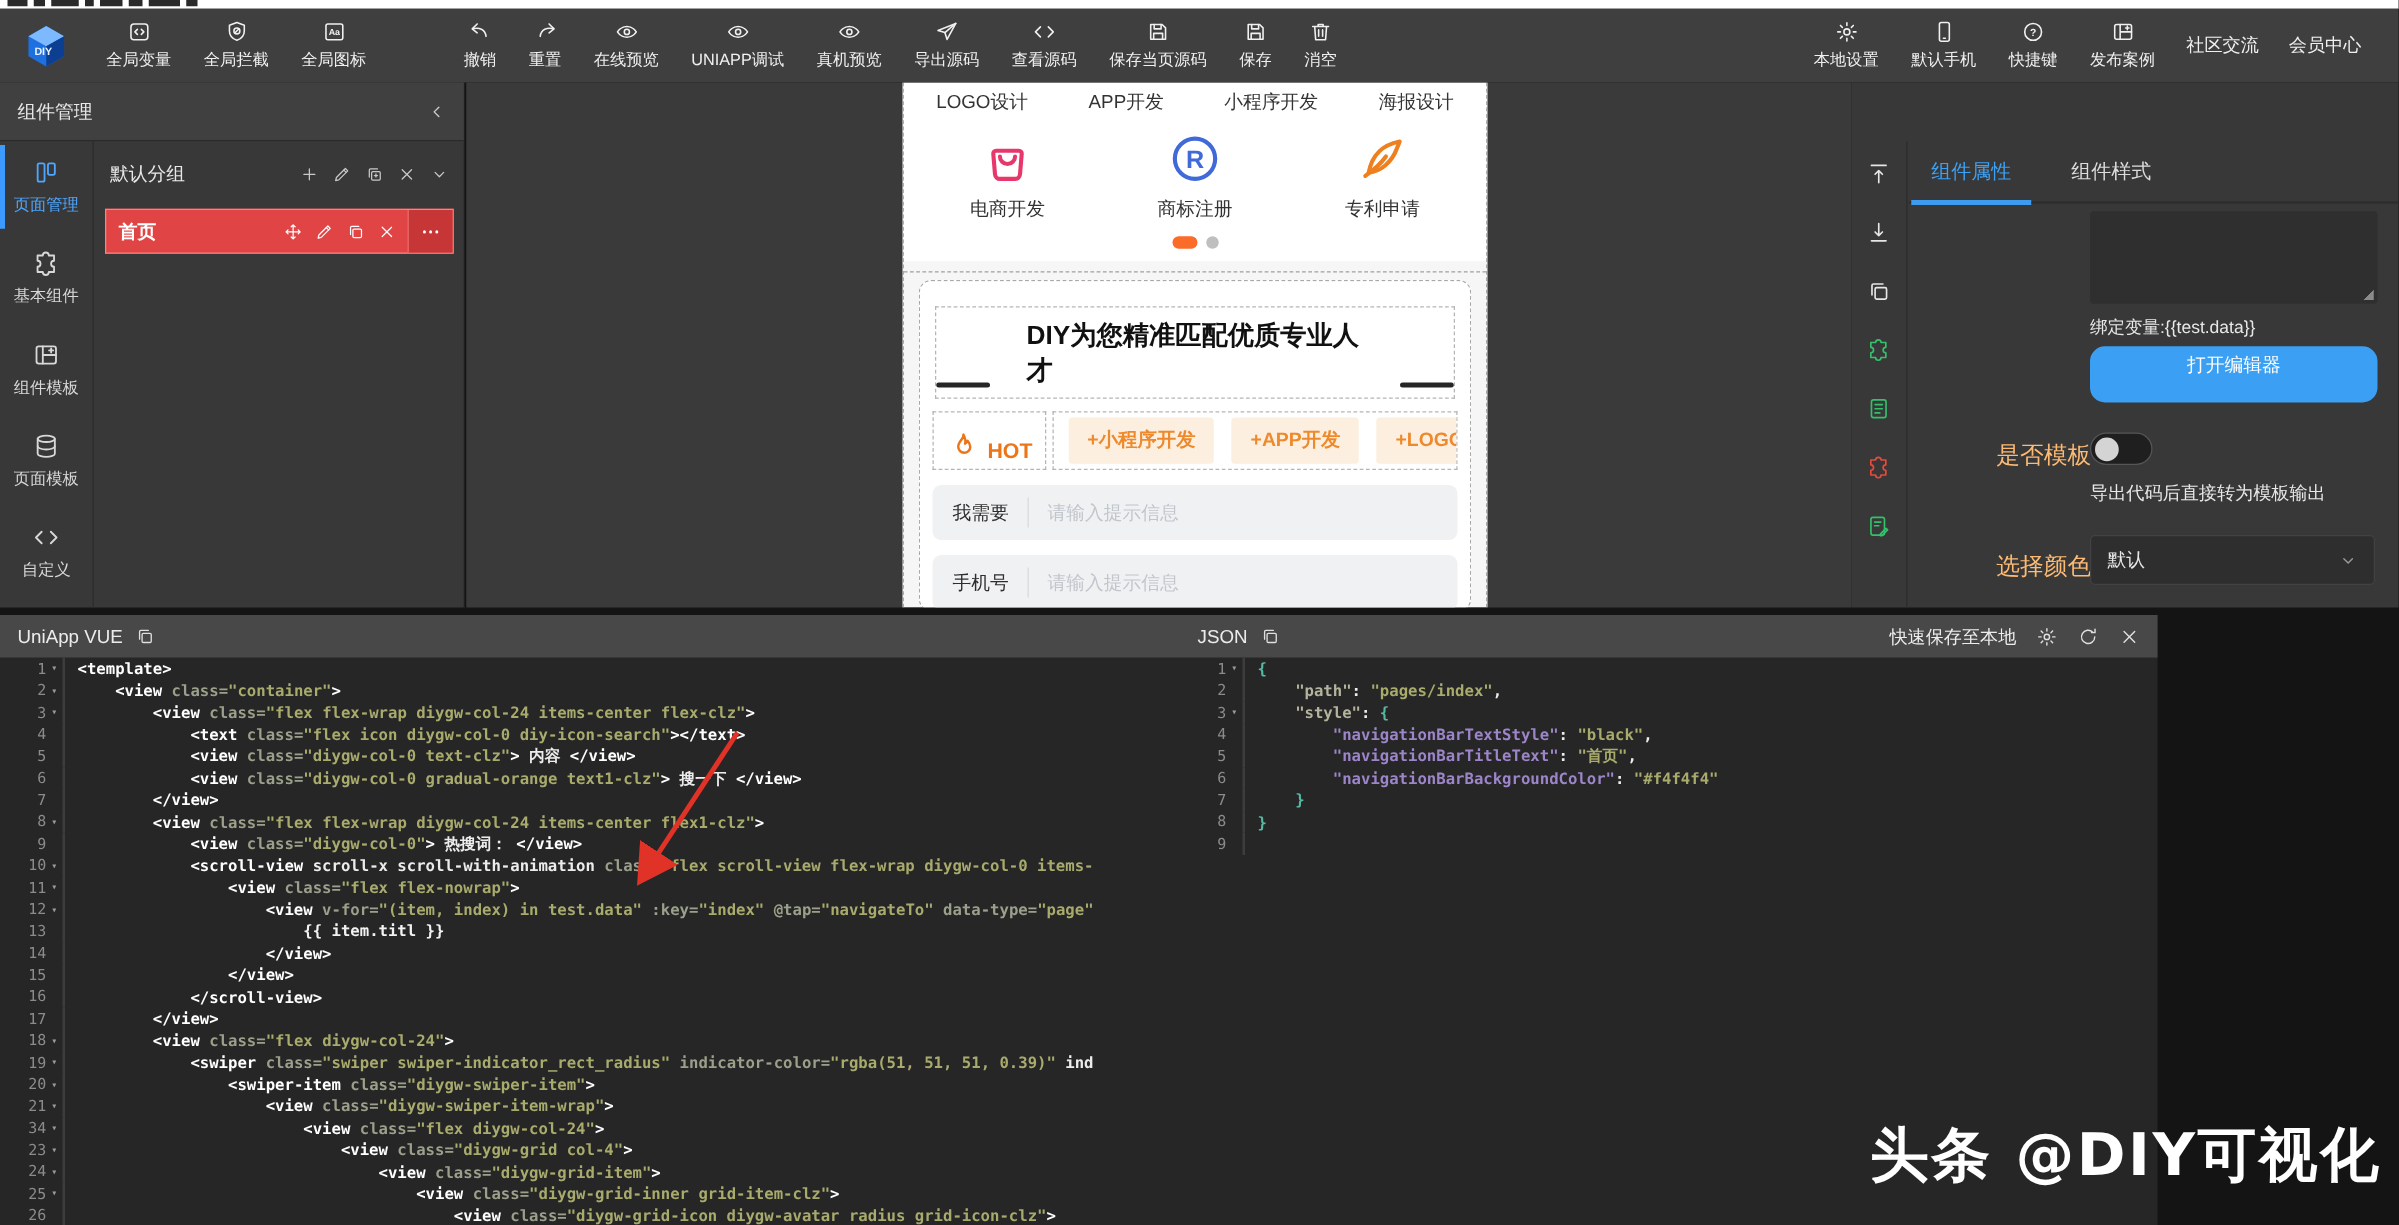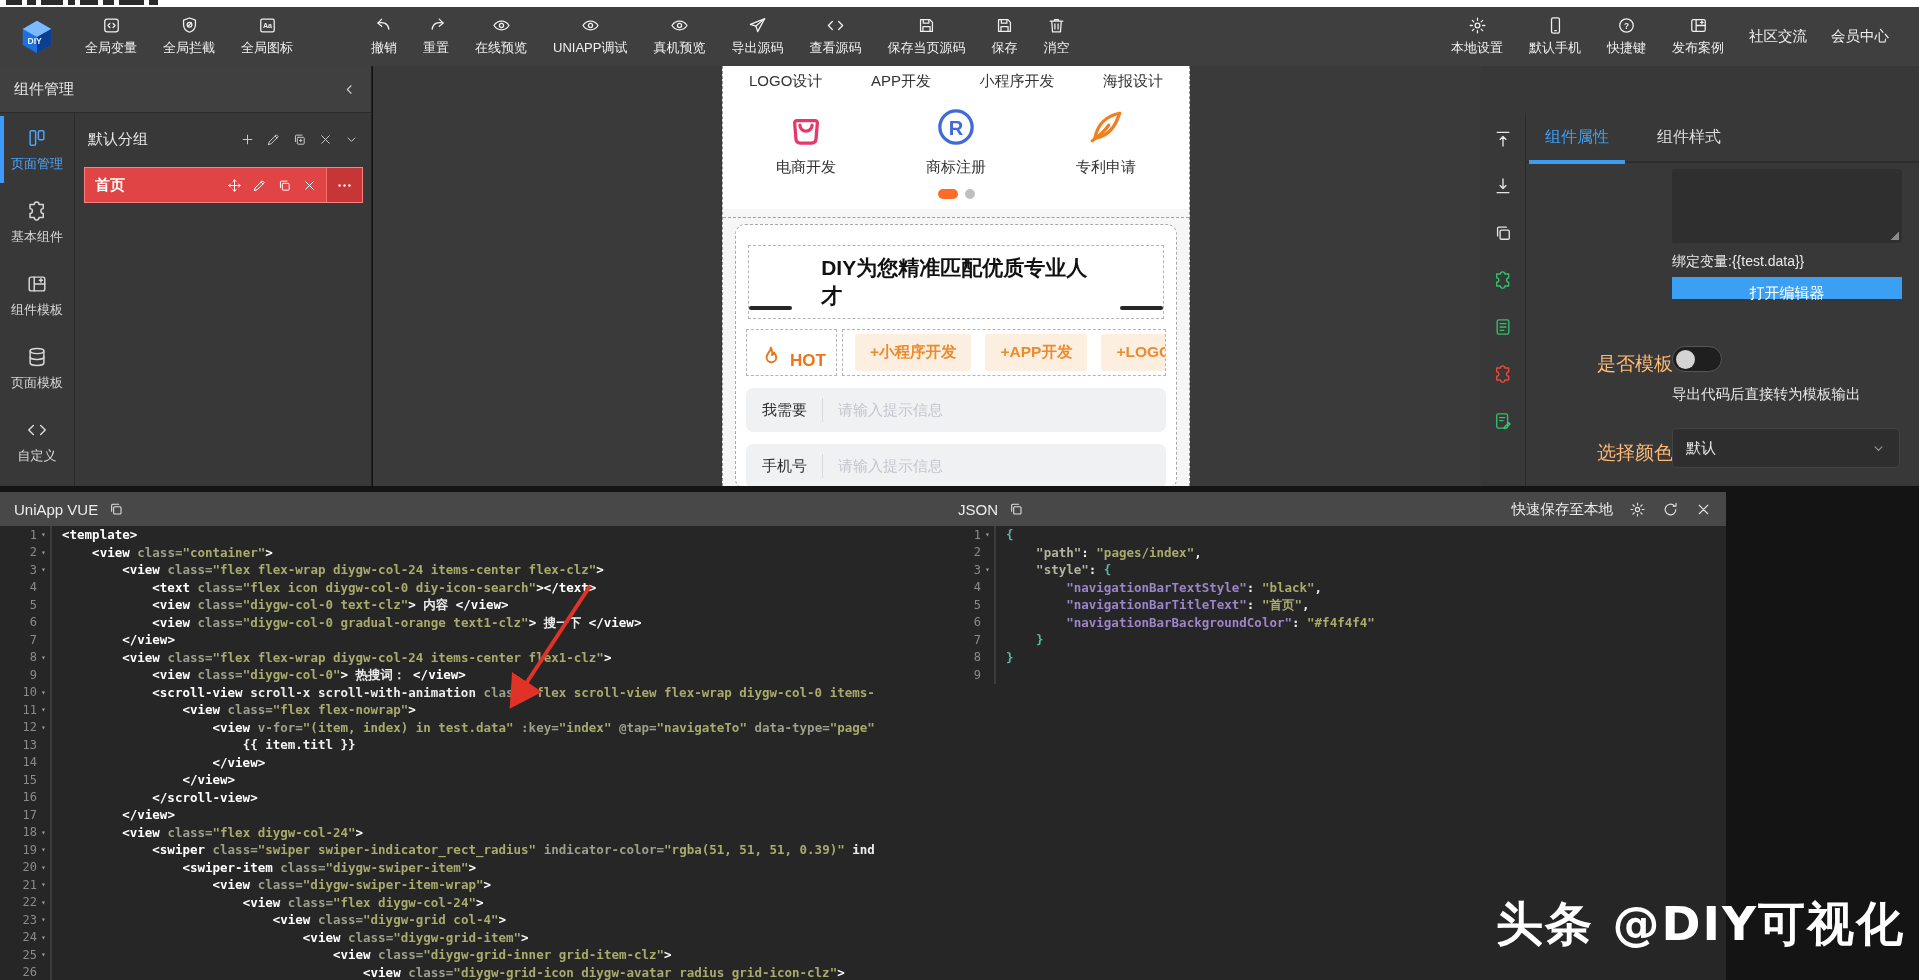--- a/index.html
+++ b/index.html
@@ -75,21 +75,21 @@
   #right-rail .icon{cursor:pointer}
   #right-rail .icon svg{width:20px;height:20px}
   #right-content{position:absolute;left:46px;top:47px;right:0;bottom:0;overflow:hidden}
   .rp-tabs{display:flex;gap:48px;padding-left:18px;height:50px;align-items:center;font-size:16px;color:#dcdcdc;border-bottom:2px solid #2d2d2d}
   .rp-tab{position:relative;cursor:pointer}
   .rp-tab.active{color:#3da1f5}
   .rp-tab.active::after{content:"";position:absolute;left:-16px;right:-16px;bottom:-16px;height:4px;background:#3d9bf0}
   .rp-textarea{position:absolute;left:145px;top:56px;width:230px;height:74px;background:#2f2f2f;border-radius:3px;cursor:text}
   .rp-textarea::after{content:"";position:absolute;right:3px;bottom:3px;width:9px;height:9px;background:linear-gradient(135deg,transparent 55%,#8a8a8a 55%)}
   .rp-bind{position:absolute;left:145px;top:140px;color:#e8e8e8;font-size:14px}
-  .rp-btn{position:absolute;left:145px;top:164px;width:230px;height:22px;background:#3ba0f3;border-radius:0;color:#fff;font-size:15px;line-height:31px;text-align:center;cursor:pointer}
+  .rp-btn{position:absolute;left:145px;top:164px;width:230px;height:45px;background:#3ba0f3;border-radius:12px;color:#fff;font-size:15px;line-height:31px;text-align:center;cursor:pointer}
   .rp-label{position:absolute;color:#fdba74;font-size:19px}
   .toggle{position:absolute;left:145px;top:233px;width:50px;height:26px;border-radius:13px;background:#1f1f1f;border:1px solid #565656;cursor:pointer}
   .knob{position:absolute;left:3px;top:2.5px;width:19px;height:19px;border-radius:50%;background:#d4d4d4}
   .rp-hint{position:absolute;left:145px;top:272px;color:#e8e8e8;font-size:14.5px;white-space:nowrap}
   .rp-select{position:absolute;left:145px;top:315px;width:228px;height:40px;background:#2e2e2e;border:1px solid #424242;border-radius:4px;display:flex;align-items:center;justify-content:space-between;padding:0 13px;color:#e8e8e8;font-size:15px;cursor:pointer}
   .rp-select .icon{color:#9a9a9a}
   .rp-select .icon svg{width:15px;height:15px}
   
   .code-panel{position:absolute;top:492px;height:488px;background:#262626}
   #vue-panel{left:0;width:955px}
@@ -732,21 +732,21 @@
       </div>
       <div class="code-line">
         <span class="gutter">
           <span class="lnum">21</span>
           <span class="fold">▾</span>
         </span>
         <span class="code-text">                    <i-t>&lt;view</i-t> <i-a>class=</i-a><i-s>"diygw-swiper-item-wrap"</i-s><i-t>&gt;</i-t></span>
       </div>
       <div class="code-line">
         <span class="gutter">
-          <span class="lnum">22</span>
+          <span class="lnum">34</span>
           <span class="fold">▾</span>
         </span>
         <span class="code-text">                        <i-t>&lt;view</i-t> <i-a>class=</i-a><i-s>"flex diygw-col-24"</i-s><i-t>&gt;</i-t></span>
       </div>
       <div class="code-line">
         <span class="gutter">
           <span class="lnum">23</span>
           <span class="fold">▾</span>
         </span>
         <span class="code-text">                            <i-t>&lt;view</i-t> <i-a>class=</i-a><i-s>"diygw-grid col-4"</i-s><i-t>&gt;</i-t></span>

